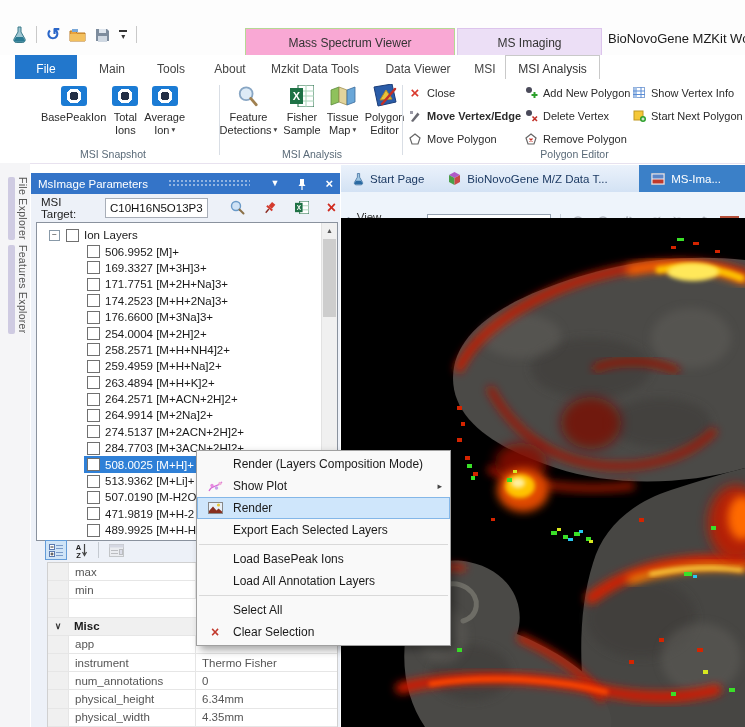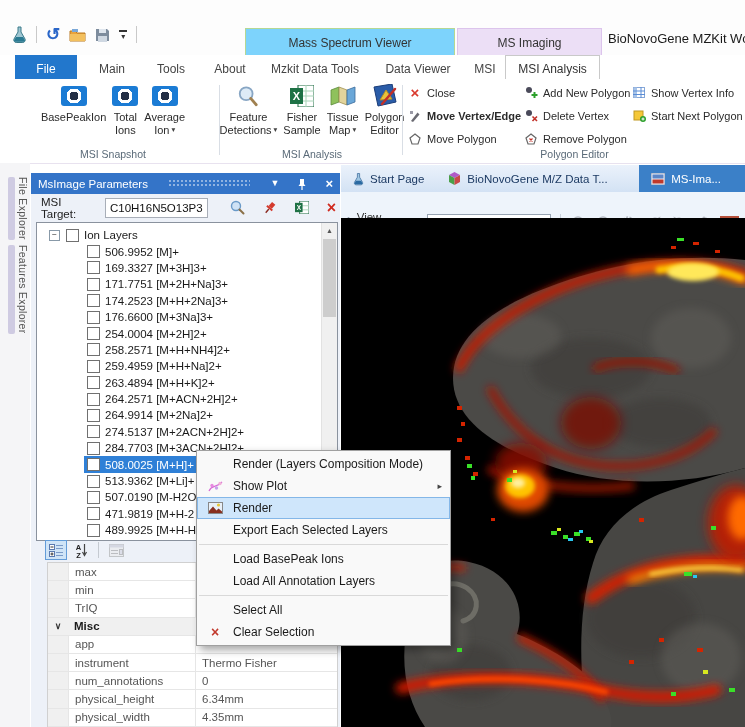--- a/index.html
+++ b/index.html
@@ -9,21 +9,21 @@
   
   .titlebar{position:absolute;left:0;top:0;right:0;height:55px;background:#fdfdfd}
   .qat{position:absolute;left:12px;top:26px;display:flex;align-items:center;gap:9px}
   .qsep{width:1px;height:17px;background:#c9c9c9}
   .qdd{display:flex;flex-direction:column;align-items:center;line-height:5px}
   .qdd i{display:block;width:8px;height:1.5px;background:#333;margin-bottom:2px}
   .qdd b{font-size:8px;color:#333;font-weight:normal}
   .undo-glyph{font-size:17px;font-weight:bold;color:#2a66c8;line-height:14px}
   .grp{position:absolute;top:28px;height:27px;display:flex;align-items:center;justify-content:center;
        font-size:12px;color:#333}
-  .grp.green{left:245px;width:208px;background:#7dd3fc;border:1px solid #b5d893;border-bottom:none}
+  .grp.green{left:245px;width:208px;background:#f9a8d4;border:1px solid #b5d893;border-bottom:none}
   .grp.purple{left:457px;width:143px;background:#ecdff6;border:1px solid #dcc4ec;border-bottom:none}
   .wtitle{position:absolute;left:608px;top:31px;font-size:13px;color:#1a1a1a;white-space:nowrap;width:140px;overflow:hidden}
   
   .tabrow{position:absolute;top:55px;left:0;right:0;height:24px;background:#fff;border-bottom:1px solid #dcaade}
   .rtab{position:absolute;top:0;height:28px;display:flex;align-items:center;justify-content:center;
         font-size:12px;color:#444;white-space:nowrap}
   .rt0{left:15px;width:62px;background:#2277cc;color:#fff}
   .rt1{left:84px;width:56px}.rt2{left:143px;width:56px}.rt3{left:201px;width:58px}
   .rt4{left:263px;width:104px}.rt5{left:372px;width:92px}.rt6{left:466px;width:38px}
   .rt7{left:505px;width:93px;background:#fff;border:1px solid #c9c9c9;border-bottom:none;height:25px;color:#333}
@@ -522,21 +522,20 @@
           <span class="pname">max</span>
           <span class="pval"></span>
         </div>
         <div class="prow">
           <span class="gut"></span>
           <span class="pname">min</span>
           <span class="pval"></span>
         </div>
         <div class="prow">
           <span class="gut"></span>
-          <span class="pname">TrIQ</span>
           <span class="pval"></span>
         </div>
         <div class="prow cat">
           <span class="gut">∨</span>
           <span class="pname">Misc</span>
         </div>
         <div class="prow">
           <span class="gut"></span>
           <span class="pname">app</span>
           <span class="pval"></span>

